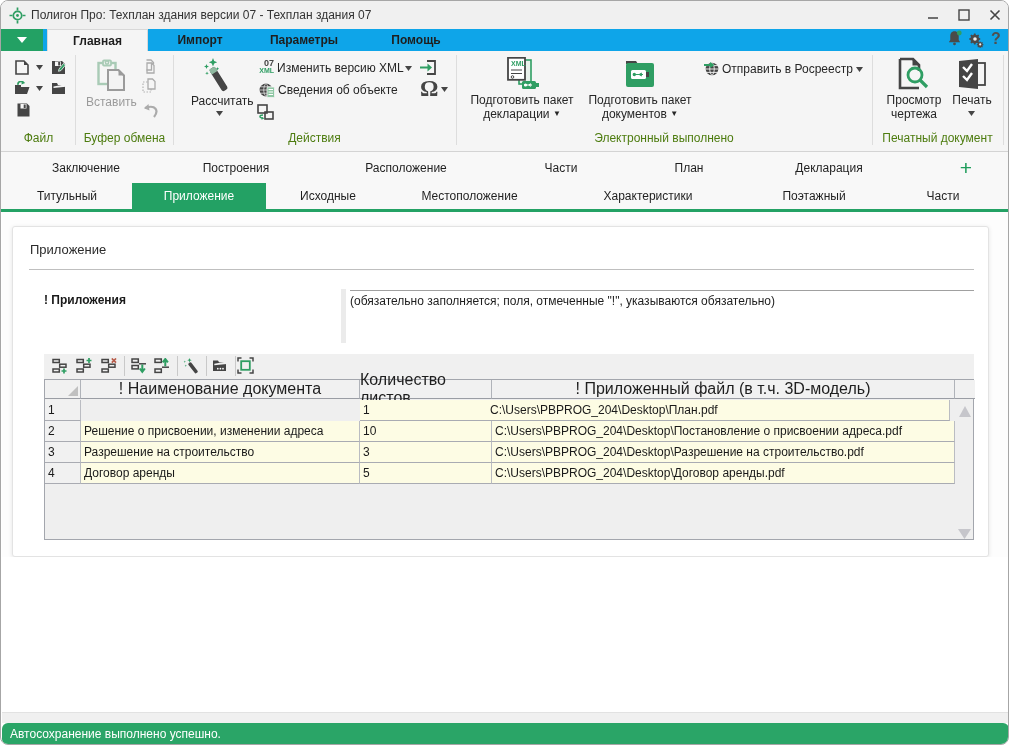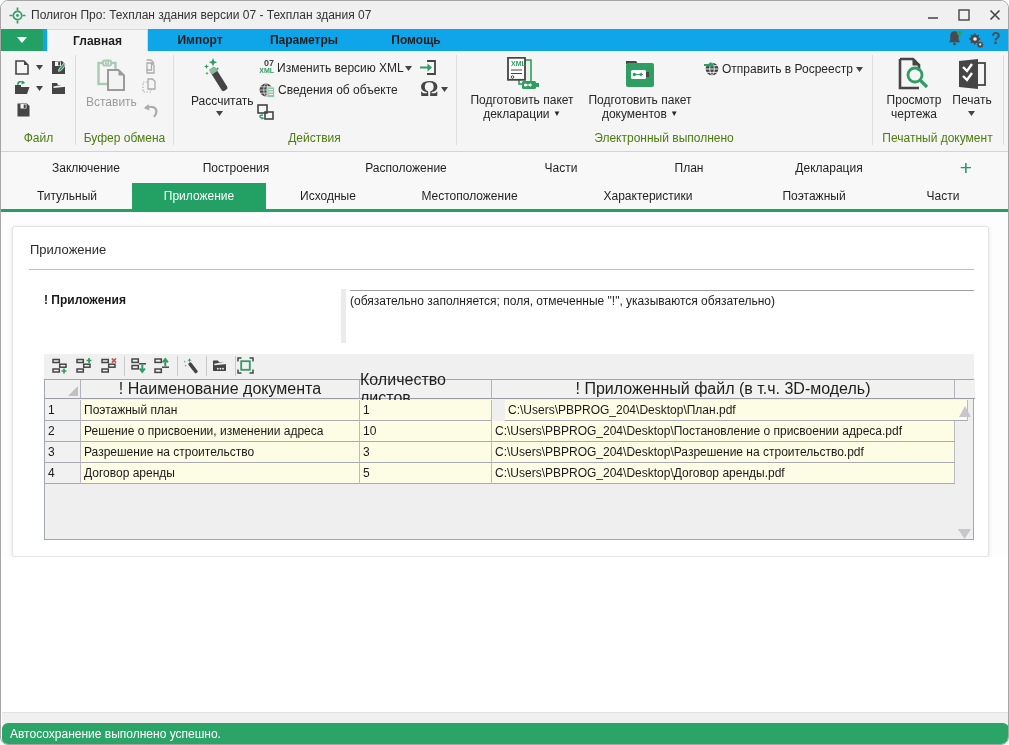--- a/index.html
+++ b/index.html
@@ -506,23 +506,22 @@
           <svg width="10" height="10" style="position:absolute; right:2px; bottom:2px;">
             <path d="M10 0 L10 10 L0 10 Z" fill="#c0c0c0"></path>
           </svg>
         </div>
       <div class="gh" style="left:36px; width:279px;">! Наименование документа</div>
       <div class="gh" style="left:315px; width:132px;">Количество листов</div>
       <div class="gh" style="left:447px; width:463px;">! Приложенный файл (в т.ч. 3D-модель)</div>
       <div class="gh" style="left:910px; width:20px; border-right:none;"></div>
 
       <div class="cell rnum" style="left:0; top:20px; width:36px;">1</div>
-      <div class="cell" style="left:36px; top:20px; width:279px;">Поэтажный план</div>
       <div class="cell" style="left:315px; top:20px; width:132px;">1</div>
-      <div class="cell" style="left:460px; top:20px; width:463px;text-align:center;">C:\Users\PBPROG_204\Desktop\План.pdf</div>
+      <div class="cell" style="left:442px; top:20px; width:463px;text-align:center;">C:\Users\PBPROG_204\Desktop\План.pdf</div>
 
       <div class="cell rnum" style="left:0; top:41px; width:36px;">2</div>
       <div class="cell" style="left:36px; top:41px; width:279px;">Решение о присвоении, изменении адреса</div>
       <div class="cell" style="left:315px; top:41px; width:132px;">10</div>
       <div class="cell" style="left:447px; top:41px; width:463px;">C:\Users\PBPROG_204\Desktop\Постановление о присвоении адреса.pdf</div>
 
       <div class="cell rnum" style="left:0; top:62px; width:36px;">3</div>
       <div class="cell" style="left:36px; top:62px; width:279px;">Разрешение на строительство</div>
       <div class="cell" style="left:315px; top:62px; width:132px;">3</div>
       <div class="cell" style="left:447px; top:62px; width:463px;">C:\Users\PBPROG_204\Desktop\Разрешение на строительство.pdf</div>

